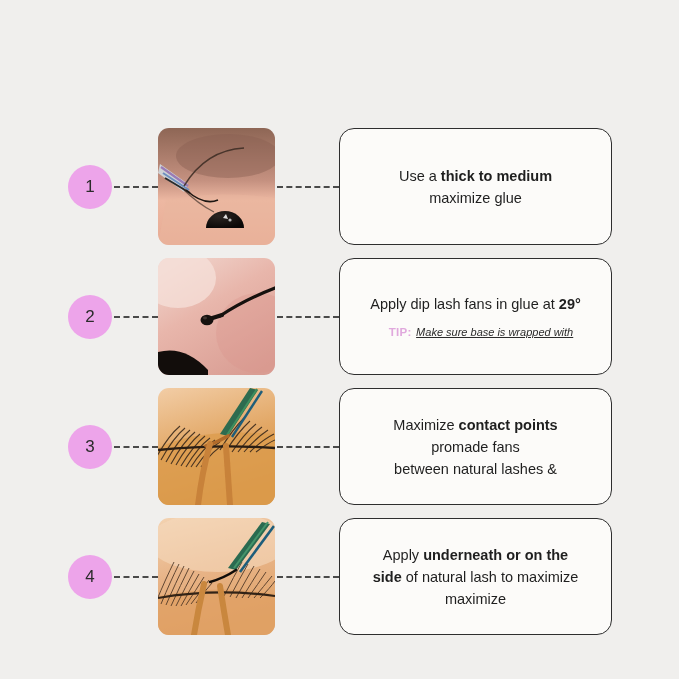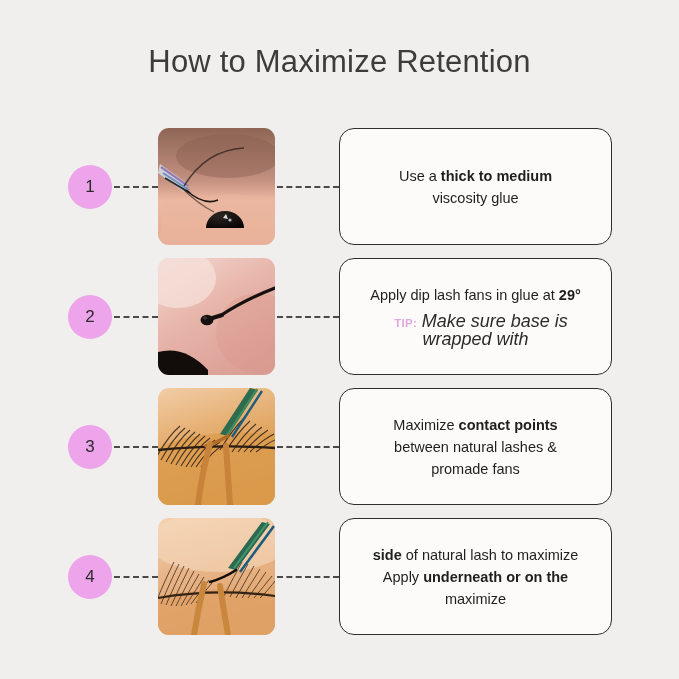--- a/index.html
+++ b/index.html
@@ -118,32 +118,32 @@
     text-align: center;
   }
   .tip-label {
     font-size: 11.5px;
     font-weight: 700;
     color: #e0a8dd;
     letter-spacing: 0.3px;
     margin-left: 11px;
   }
   .tip-text {
-    font-size: 18px;
+    font-size: 11px;
     line-height: 16px;
     font-style: italic;
     color: #2b2b2b;
+    text-decoration: underline;
   }
 </style>
 </head>
 <body>
 
 <div class="infographic">
 
-  <div class="title">How to Maximize Retention</div>
 
   <div class="rows">
 
     <div class="row">
       <div class="badge">
         <span>1</span>
       </div>
       <div class="dash dash-left"></div>
       <div class="photo">
         <svg viewBox="0 0 117 117" xmlns="http://www.w3.org/2000/svg">
@@ -173,21 +173,21 @@
           <path d="M65 90 l3 -4 l2 5 z" fill="#ffffff" opacity="0.85"></path>
           <circle cx="72" cy="92" r="1.6" fill="#ffffff" opacity="0.7"></circle>
         </svg>
       </div>
       <div class="dash dash-right"></div>
       <div class="card">
         <div class="card-line">
           <span>Use a </span><b>thick to medium</b><span></span>
         </div>
         <div class="card-line">
-          <span>viscosity glue</span>
+          <span>maximize glue</span>
         </div>
       </div>
     </div>
 
     <div class="row">
       <div class="badge">
         <span>2</span>
       </div>
       <div class="dash dash-left"></div>
       <div class="photo">
@@ -273,24 +273,24 @@
           <path d="M52 56 Q44 84 40 117" stroke="#c8823a" stroke-width="6" fill="none" stroke-linecap="round"></path>
           <path d="M68 58 Q70 86 72 117" stroke="#c8823a" stroke-width="6" fill="none" stroke-linecap="round"></path>
         </svg>
       </div>
       <div class="dash dash-right"></div>
       <div class="card">
         <div class="card-line">
           <span>Maximize </span><b>contact points</b>
         </div>
         <div class="card-line">
+          <span>promade fans</span>
+        </div>
+        <div class="card-line">
           <span>between natural lashes &amp;</span>
-        </div>
-        <div class="card-line">
-          <span>promade fans</span>
         </div>
       </div>
     </div>
 
     <div class="row">
       <div class="badge">
         <span>4</span>
       </div>
       <div class="dash dash-left"></div>
       <div class="photo">
@@ -330,24 +330,24 @@
           <path d="M116 8 L82 54" stroke="#1d5d7b" stroke-width="2.6" fill="none"></path>
           <path d="M110 4 L76 50" stroke="#45946a" stroke-width="2" fill="none"></path>
           <path d="M78 52 Q66 60 52 64" stroke="#0f0c09" stroke-width="2.4" fill="none" stroke-linecap="round"></path>
           <path d="M46 66 Q40 92 36 117" stroke="#c9873e" stroke-width="6" fill="none" stroke-linecap="round"></path>
           <path d="M62 68 Q66 94 70 117" stroke="#c9873e" stroke-width="6" fill="none" stroke-linecap="round"></path>
         </svg>
       </div>
       <div class="dash dash-right"></div>
       <div class="card">
         <div class="card-line">
+          <span>Apply </span><b>underneath or on the</b>
+        </div>
+        <div class="card-line">
           <b>side</b><span> of natural lash to maximize</span>
-        </div>
-        <div class="card-line">
-          <span>Apply </span><b>underneath or on the</b>
         </div>
         <div class="card-line">
           <span>maximize</span>
         </div>
       </div>
     </div>
 
   </div>
 </div>
 

